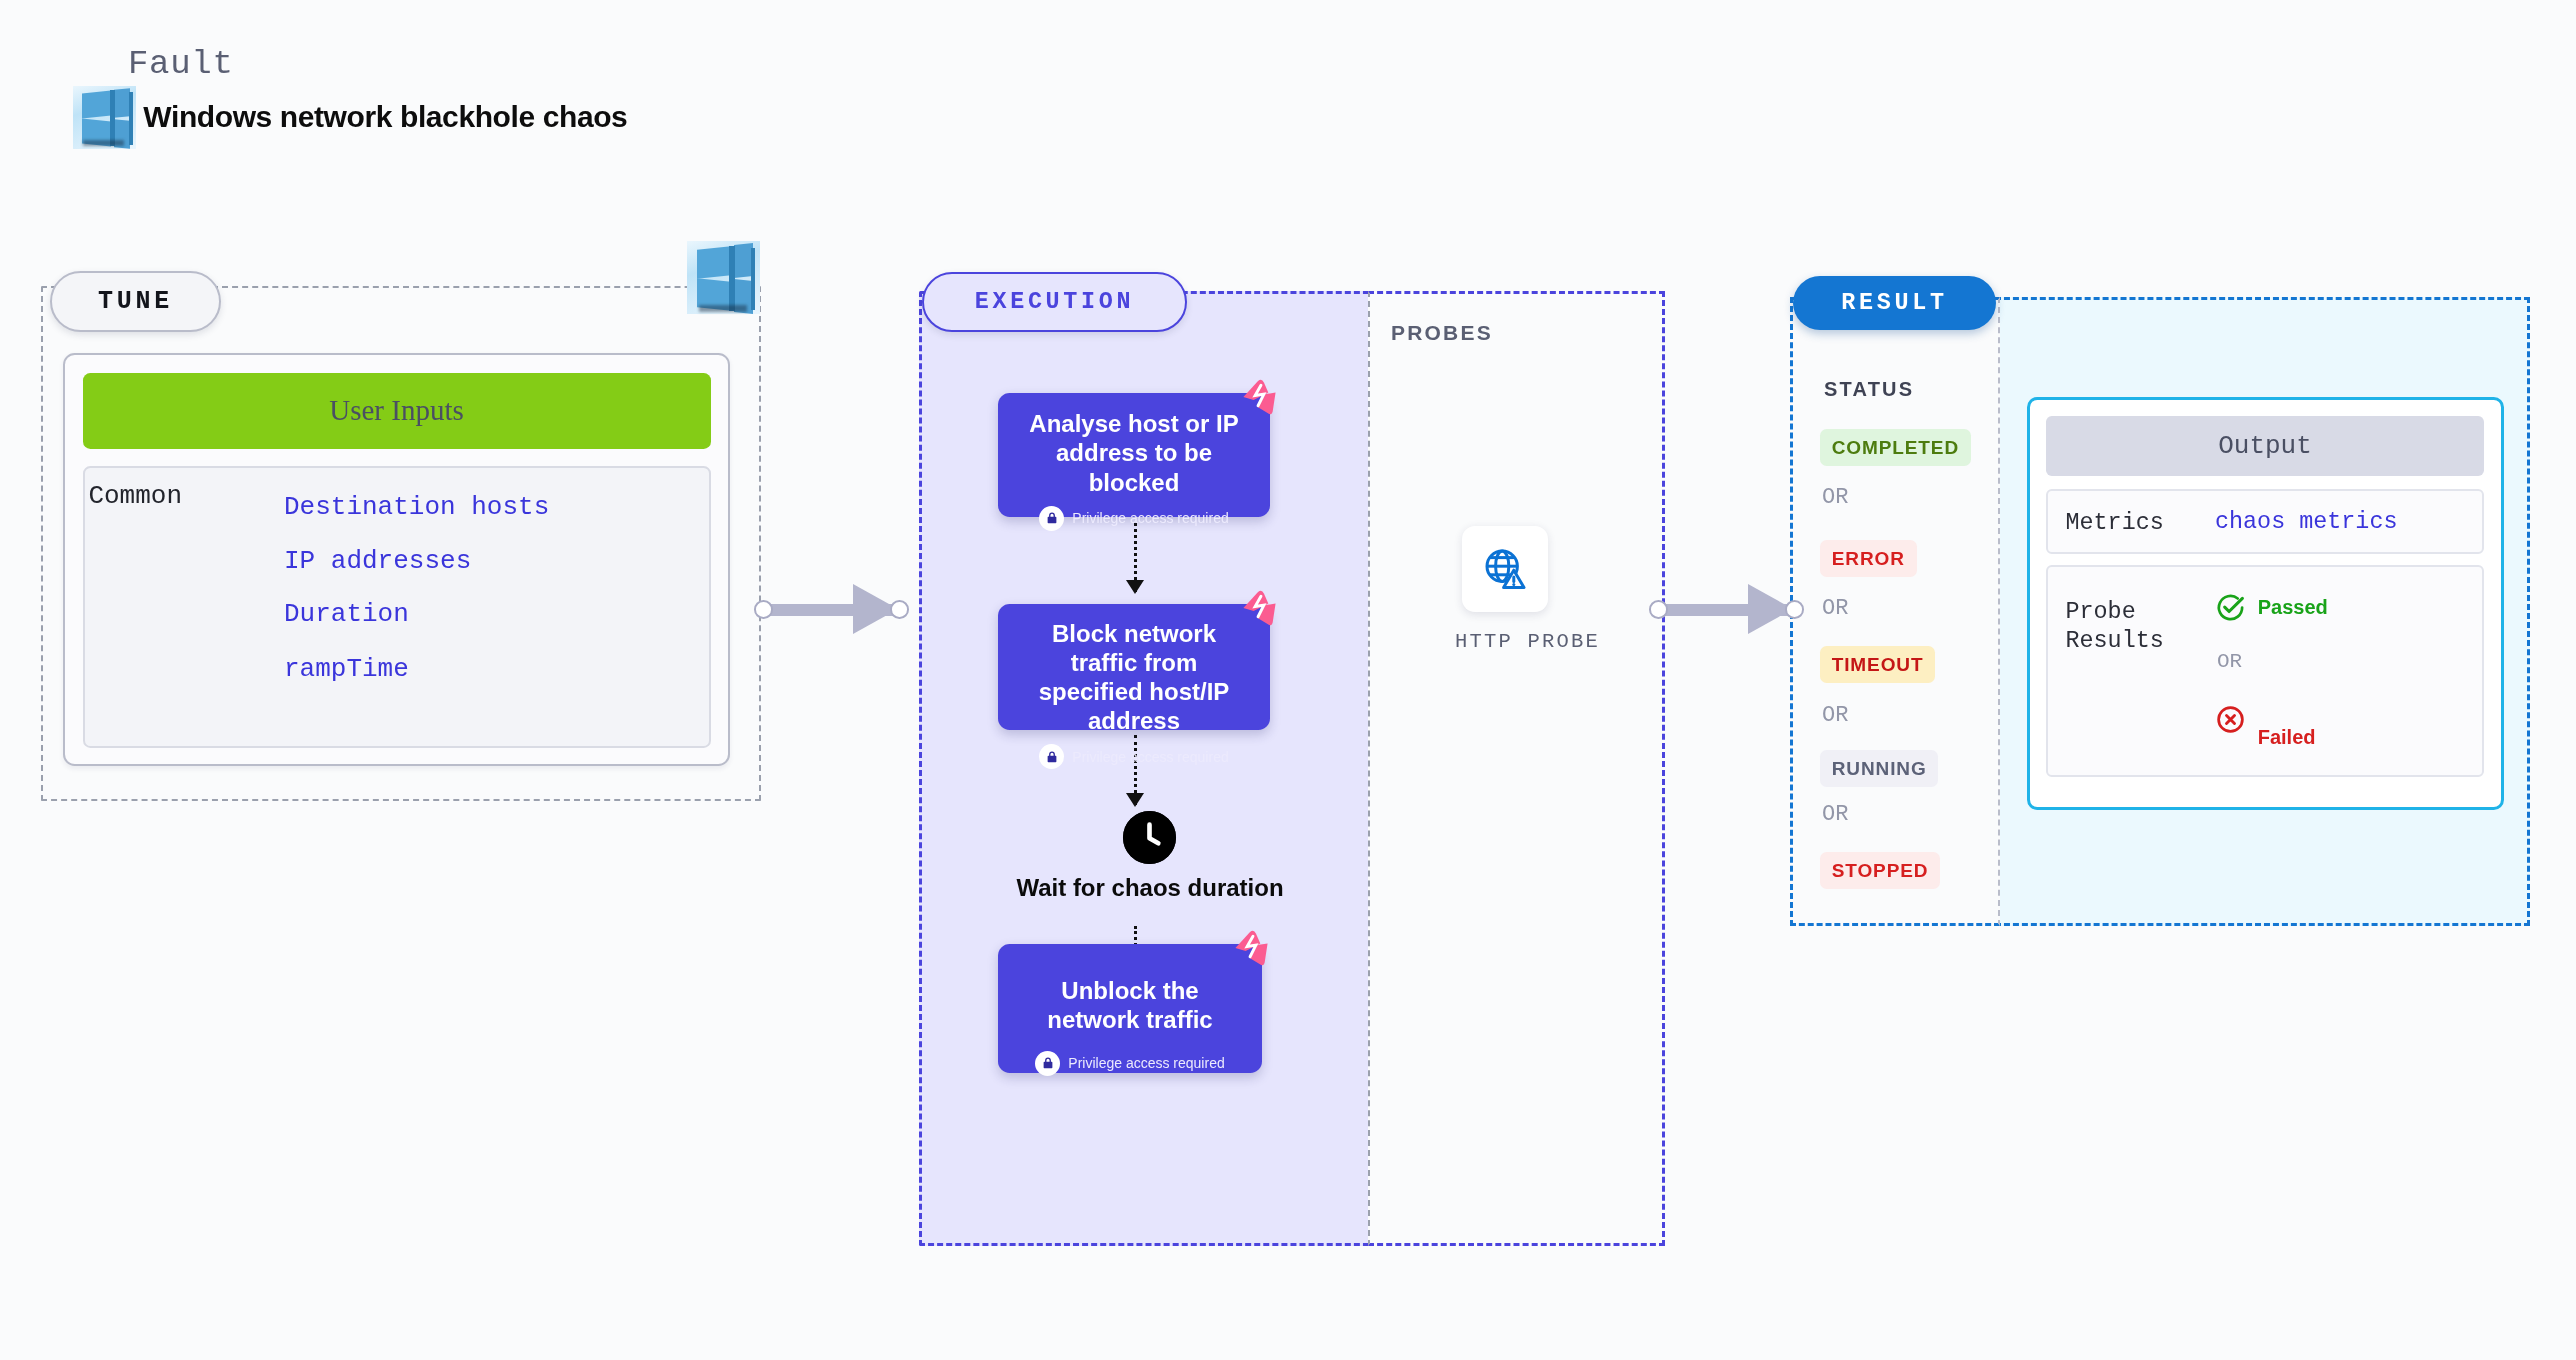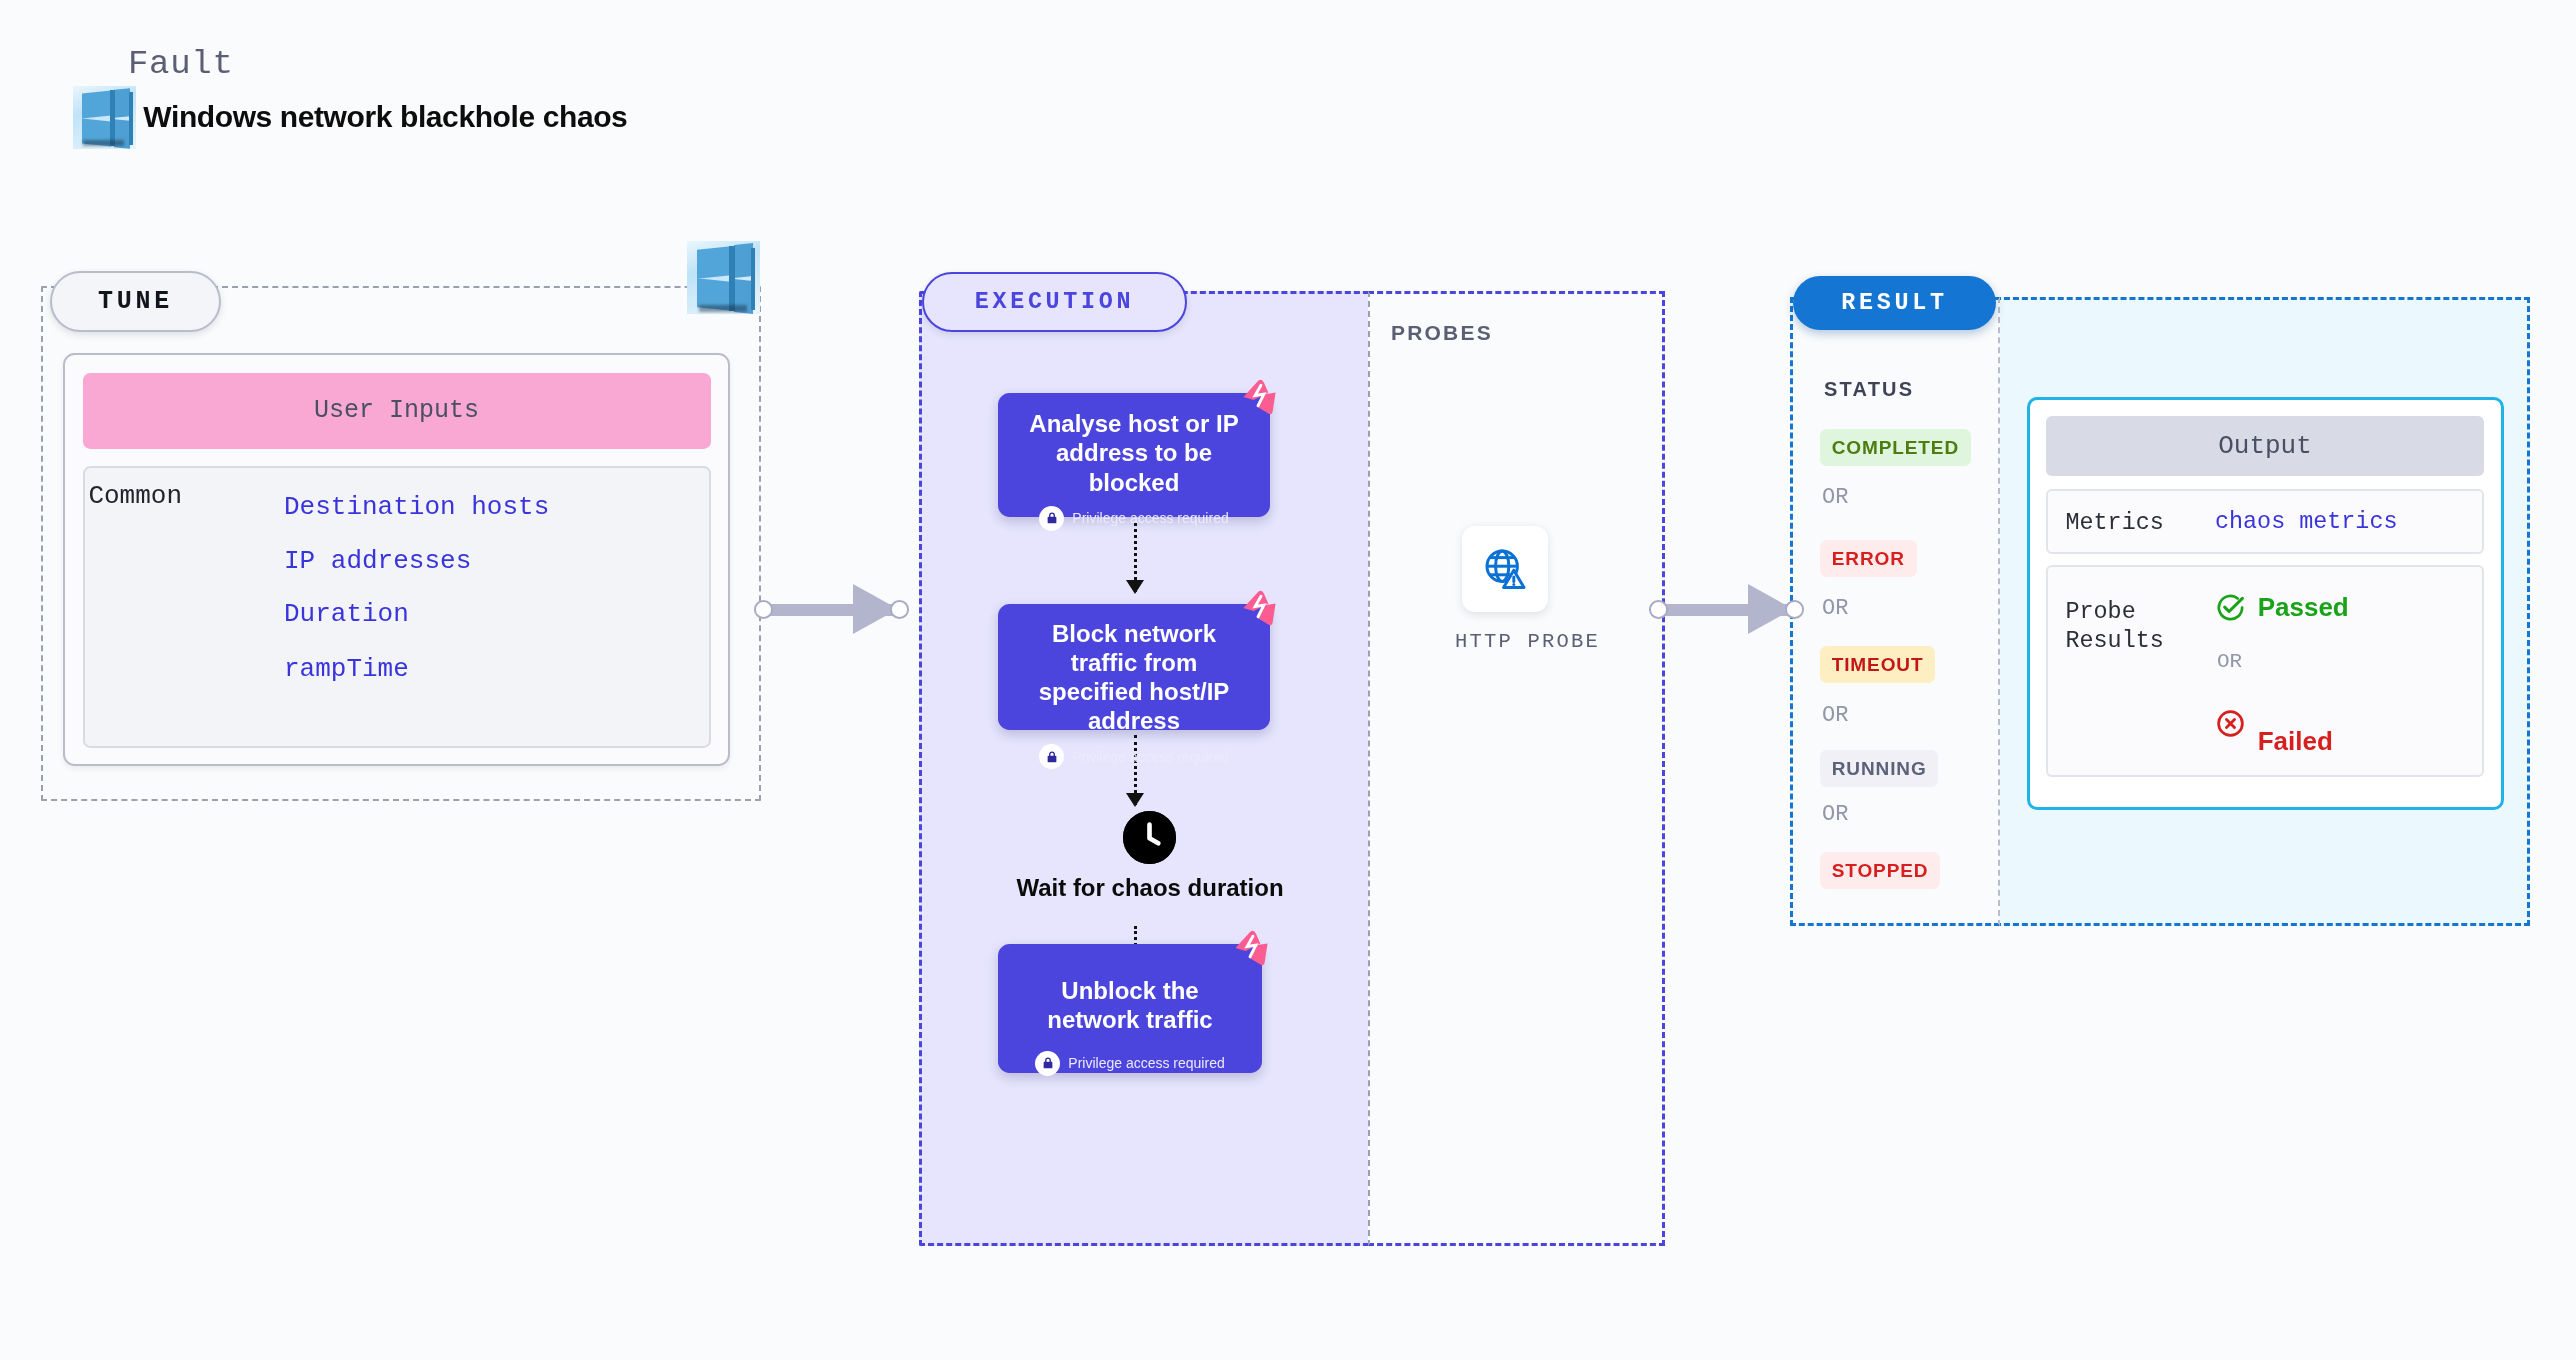--- a/index.html
+++ b/index.html
@@ -41,23 +41,23 @@
   
   #tune-region{position:absolute;left:41px;top:286px;width:716px;height:511px;
     border:2.2px dashed #9aa0ad;border-radius:1.5px;background:transparent;}
   #tune-pill{left:50px;top:271px;width:167px;height:57px;
     background:#f4f5f8;border:2.2px solid #b9bcca;color:#13151c;font-size:25px;}
   #tune-card{position:absolute;left:63px;top:353px;width:663px;height:409px;
     background:#fbfbfd;border:2.2px solid #b9bcca;border-radius:11.7px;
     box-shadow:0 2.2px 5.8px rgba(40,45,80,.07);}
   #user-inputs-header{
     position:absolute;left:17.5px;top:17.5px;width:628px;height:76px;
-    background:#f9a8d4;border-radius:7.3px;
+    background:#84cc16;border-radius:7.3px;
     display:flex;align-items:center;justify-content:center;
-    font-family:Liberation Mono, monospace;font-size:25px;color:#4a4f63;
+    font-family:Liberation Serif, serif;font-size:29px;color:#4a4f63;
   }
   #user-inputs-body{
     position:absolute;left:17.5px;top:111px;width:624px;height:278px;
     background:#f3f4f8;border:2.2px solid #d9dbe4;border-radius:7.3px;
   }
   #common-label{
     position:absolute;left:23.4px;top:126px;
     font-family:"Liberation Mono", monospace;font-size:26px;color:#22242c;
   }
   .tune-param{
@@ -141,21 +141,21 @@
     font-family:"Liberation Mono", monospace;font-size:26px;color:#4a4f63;}
   #metrics-box{position:absolute;left:16px;top:89px;width:434px;height:61px;
     background:#fbfbfd;border:2.2px solid #e2e4ec;border-radius:5.8px;}
   #probe-box{position:absolute;left:16px;top:165px;width:434px;height:208px;
     background:#fbfbfd;border:2.2px solid #e2e4ec;border-radius:5.8px;}
   .field-label{position:absolute;font-family:"Liberation Mono", monospace;
     font-size:23.4px;color:#2c2e38;line-height:1.25;}
   .field-value-mono{position:absolute;font-family:"Liberation Mono", monospace;
     font-size:23.4px;color:#3a35db;}
   .probe-result-row{position:absolute;display:flex;align-items:center;gap:11.7px;}
-  .probe-result-row .txt{font-size:26px;font-weight:bold;}
+  .probe-result-row .txt{font-size:20px;font-weight:bold;}
 </style>
 </head>
 <body>
 
 <div id="header">
   <div id="fault-label">Fault</div>
   <div id="title-row">
     <div class="winlogo" style="width:63px;height:63px;">
       <div class="pane" style="left:8.8px;top:5.8px;width:29px;height:25px;transform:skewY(-6deg);"></div>
       <div class="pane" style="left:41px;top:2.9px;width:16px;height:28px;transform:skewY(-6deg);background:#4e9fd3;"></div>

